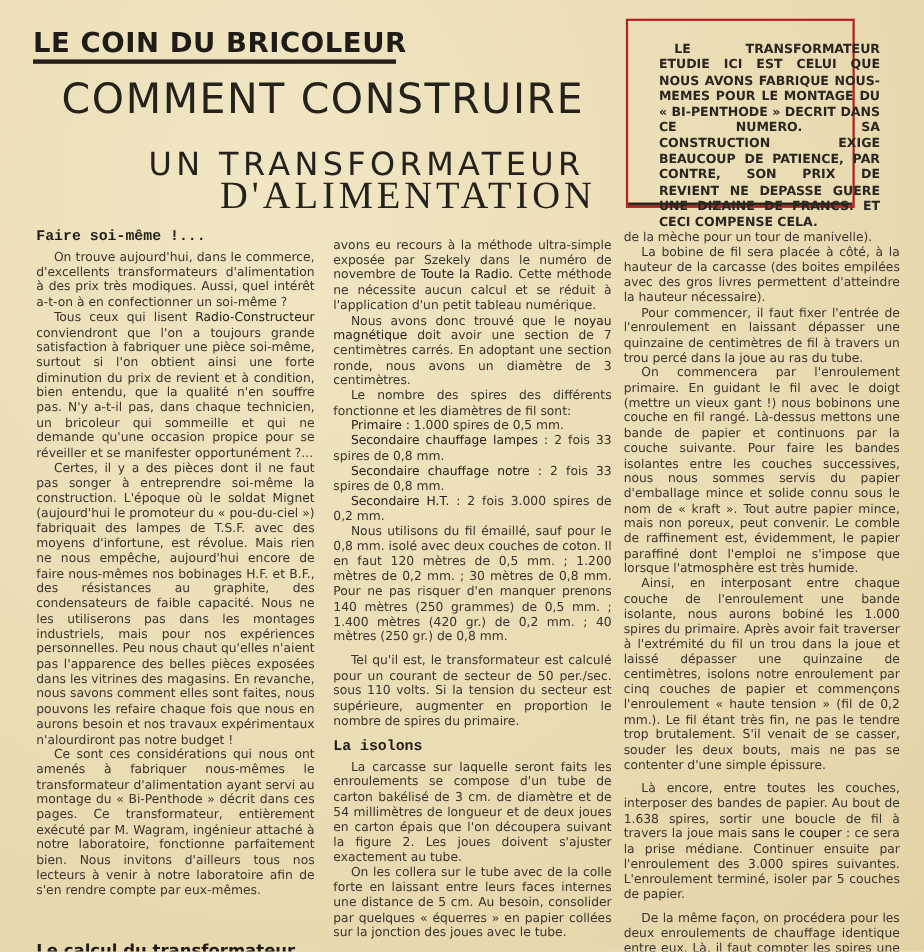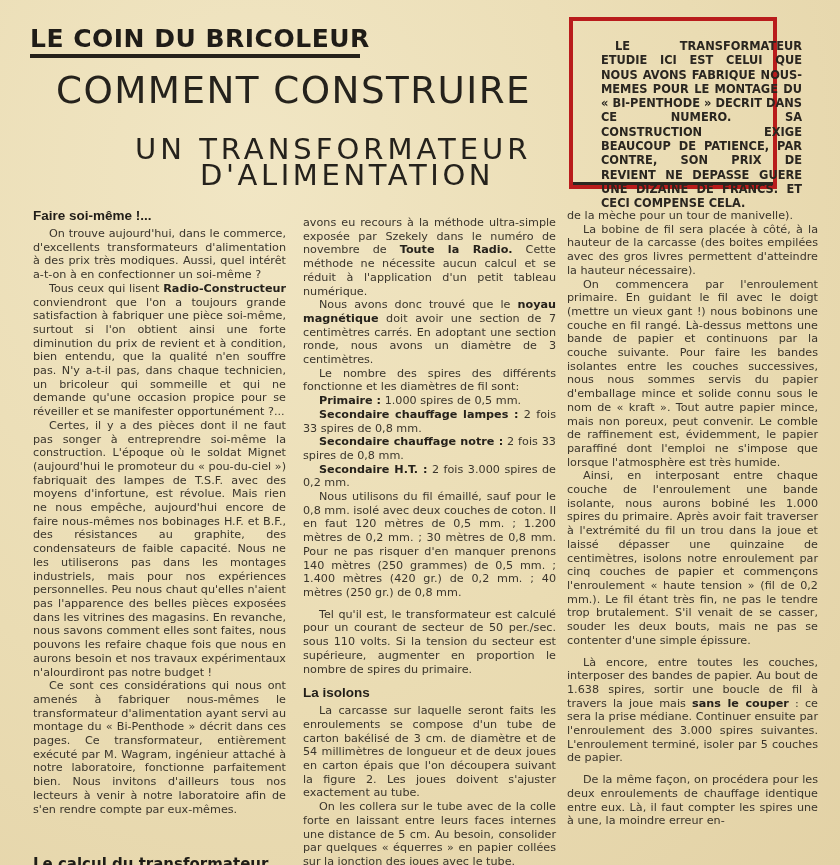--- a/index.html
+++ b/index.html
@@ -16,48 +16,48 @@
     font-size: 25px; letter-spacing: 0.5px; color: #1f1c17;
     border-bottom: 4px solid #25211a; padding-bottom: 0px; line-height: 30px;
     white-space: nowrap;
   }
   .title1, .title2, .title3 {
     position: absolute; font-family: "DejaVu Sans", sans-serif; font-weight: normal;
     color: #25221c; white-space: nowrap;
   }
   .title1 { left: 56px; top: 68px; font-size: 38px; letter-spacing: 1.5px; transform: scaleX(0.98); transform-origin: left; }
   .title2 { left: 135px; top: 132px; font-size: 29px; letter-spacing: 4px; }
-  .title3 { left: 200px; top: 158px; font-size: 29px; letter-spacing: 3.6px; }
+  .title3 { left: 200px; top: 158px; font-size: 35px; letter-spacing: 3.6px; font-family: Liberation Serif, serif; }
   .infobox {
     position: absolute; left: 569px; top: 17px; width: 208px; height: 172px;
-    border: 4px solid #b91c1c; box-shadow: inset 0 -3px 0 #2b2720;
+    border: 2px solid #b91c1c; box-shadow: inset 0 -3px 0 #2b2720;
     padding: 0; box-sizing: border-box;
   }
   .infobox p {
     margin: 0; position: absolute; left: 28px; top: 18px; width: 201px;
     font-family: "DejaVu Sans", sans-serif; font-weight: bold; font-size: 11.4px;
     line-height: 14.3px; text-align: justify; text-indent: 14px; color: #2a2620;
   }
   .col {
     position: absolute; top: 207px; width: 253px;
     font-family: "DejaVu Sans", sans-serif; font-size: 11.2px; line-height: 13.7px;
     text-align: justify; color: #3a352c;
   }
   .col1 { left: 33px; }
   .col2 { left: 303px; top: 216px; }
   .col3 { left: 567px; top: 209px; width: 251px; }
   .col p { margin: 0; text-indent: 16px; }
   .col p.noind { text-indent: 0; }
   .col p.gap { margin-top: 8px; }
   .col h3 {
-    margin: 0 0 2px 0; font-family: Liberation Sans, sans-serif; font-weight: bold;
+    margin: 0 0 2px 0; font-family: Liberation Mono, monospace; font-weight: bold;
     font-size: 13.5px; line-height: 18px; color: #201d18;
   }
   .col h3.sub { margin-top: 8px; }
-  .col b { font-weight: bold; color: #26221b; }
+  .col b { font-weight: normal; color: #26221b; }
   .cut-heading {
     position: absolute; left: 33px; top: 855px; font-weight: bold; font-size: 15px;
     color: #201d18; white-space: nowrap;
   }
 </style>
 </head>
 <body>
 
 <div class="rubric">LE COIN DU BRICOLEUR</div>
 <div class="title1">COMMENT CONSTRUIRE</div>
@@ -88,17 +88,18 @@
   <p>Nous utilisons du fil émaillé, sauf pour le 0,8 mm. isolé avec deux couches de coton. Il en faut 120 mètres de 0,5 mm. ; 1.200 mètres de 0,2 mm. ; 30 mètres de 0,8 mm. Pour ne pas risquer d'en manquer prenons 140 mètres (250 grammes) de 0,5 mm. ; 1.400 mètres (420 gr.) de 0,2 mm. ; 40 mètres (250 gr.) de 0,8 mm.</p>
   <p class="gap">Tel qu'il est, le transformateur est calculé pour un courant de secteur de 50 per./sec. sous 110 volts. Si la tension du secteur est supérieure, augmenter en proportion le nombre de spires du primaire.</p>
   <h3 class="sub">La isolons</h3>
   <p>La carcasse sur laquelle seront faits les enroulements se compose d'un tube de carton bakélisé de 3 cm. de diamètre et de 54 millimètres de longueur et de deux joues en carton épais que l'on découpera suivant la figure 2. Les joues doivent s'ajuster exactement au tube.</p>
   <p>On les collera sur le tube avec de la colle forte en laissant entre leurs faces internes une distance de 5 cm. Au besoin, consolider par quelques « équerres » en papier collées sur la jonction des joues avec le tube.</p>
 </div>
 
 <div class="col col3">
   <p class="noind">de la mèche pour un tour de manivelle).</p>
   <p>La bobine de fil sera placée à côté, à la hauteur de la carcasse (des boites empilées avec des gros livres permettent d'atteindre la hauteur nécessaire).</p>
+  <p>Pour commencer, il faut fixer l'entrée de l'enroulement en laissant dépasser une quinzaine de centimètres de fil à travers un trou percé dans la joue au ras du tube.</p>
   <p>On commencera par l'enroulement primaire. En guidant le fil avec le doigt (mettre un vieux gant !) nous bobinons une couche en fil rangé. Là-dessus mettons une bande de papier et continuons par la couche suivante. Pour faire les bandes isolantes entre les couches successives, nous nous sommes servis du papier d'emballage mince et solide connu sous le nom de « kraft ». Tout autre papier mince, mais non poreux, peut convenir. Le comble de raffinement est, évidemment, le papier paraffiné dont l'emploi ne s'impose que lorsque l'atmosphère est très humide.</p>
   <p>Ainsi, en interposant entre chaque couche de l'enroulement une bande isolante, nous aurons bobiné les 1.000 spires du primaire. Après avoir fait traverser à l'extrémité du fil un trou dans la joue et laissé dépasser une quinzaine de centimètres, isolons notre enroulement par cinq couches de papier et commençons l'enroulement « haute tension » (fil de 0,2 mm.). Le fil étant très fin, ne pas le tendre trop brutalement. S'il venait de se casser, souder les deux bouts, mais ne pas se contenter d'une simple épissure.</p>
   <p class="gap"><span>Là encore, entre toutes les couches, interposer des bandes de papier. Au bout de 1.638 spires, sortir une boucle de fil à travers la joue mais </span><b>sans le couper</b><span> : ce sera la prise médiane. Continuer ensuite par l'enroulement des 3.000 spires suivantes. L'enroulement terminé, isoler par 5 couches de papier.</span></p>
   <p class="gap">De la même façon, on procédera pour les deux enroulements de chauffage identique entre eux. Là, il faut compter les spires une à une, la moindre erreur en-</p>
 </div>
 
 </body></html>

